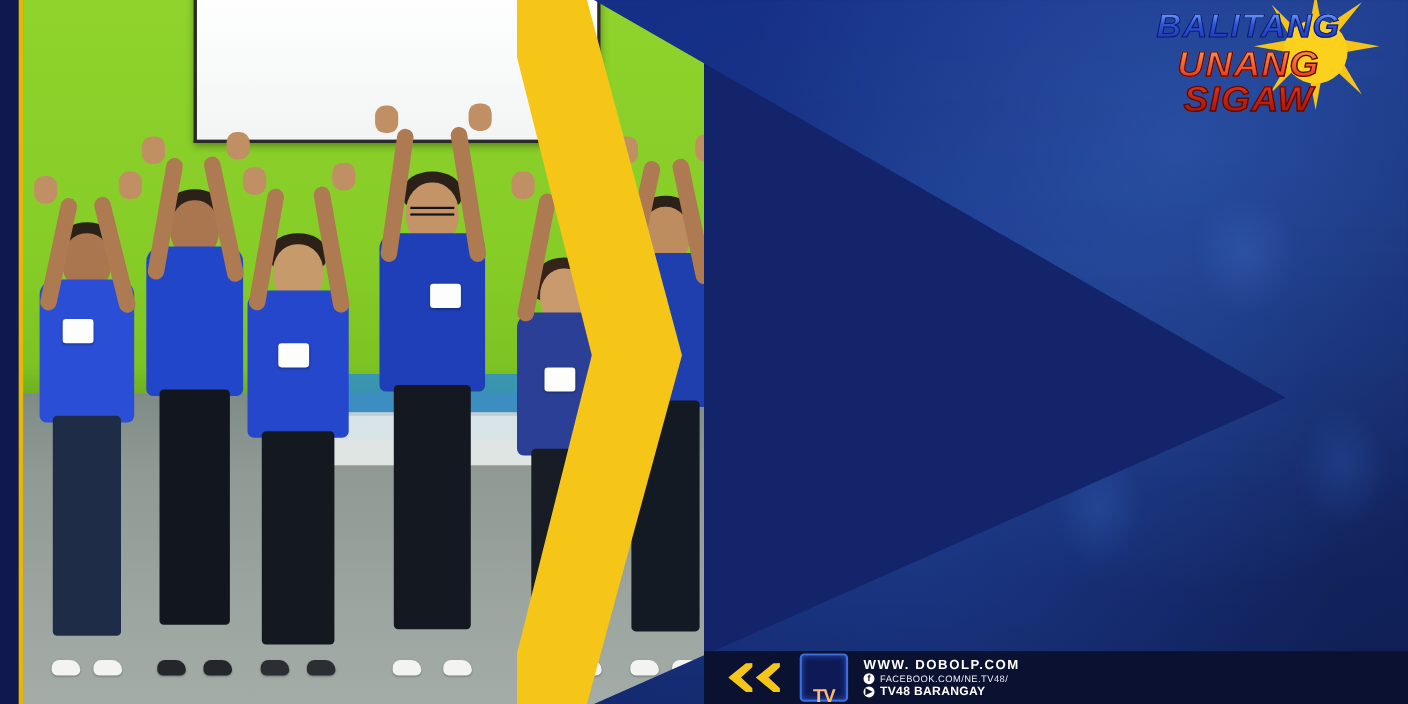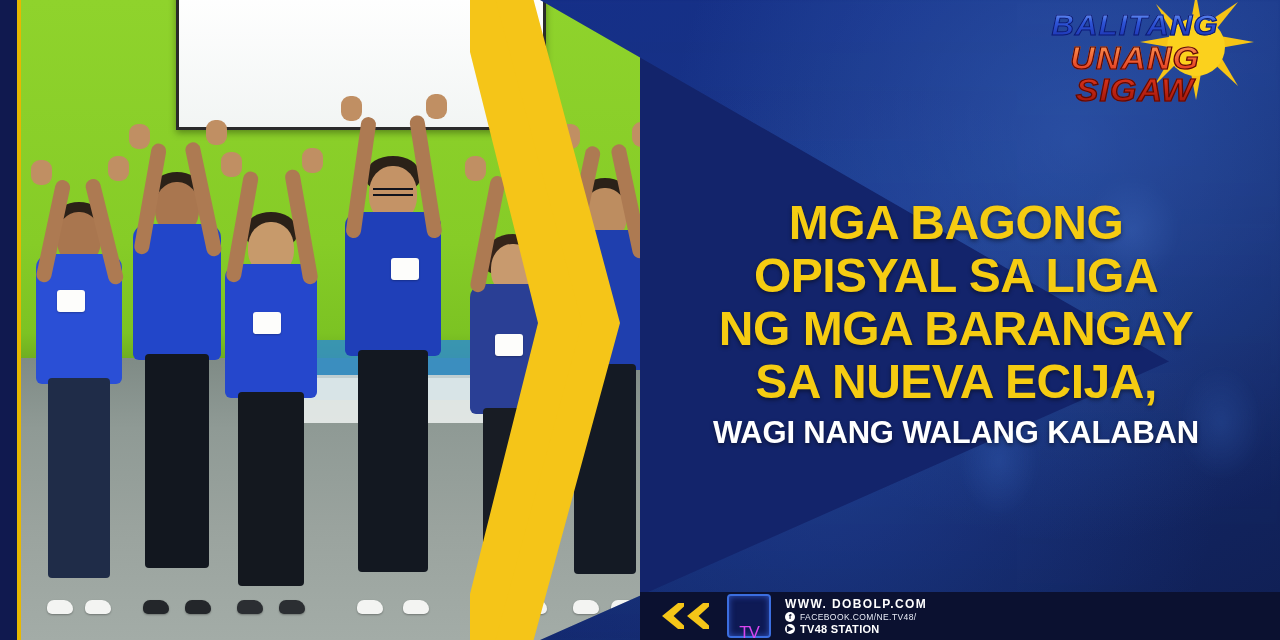--- a/index.html
+++ b/index.html
@@ -139,21 +139,21 @@
     position:absolute;left:640px;top:592px;width:640px;height:48px;
     background:#0b1130;z-index:8;display:flex;align-items:center;
   }
   .chev2{margin-left:22px;display:flex;gap:3px;}
   .tvlogo{
     margin-left:18px;width:44px;height:44px;background:#0e1a55;
     border:2px solid #3b6ee0;border-radius:4px;
     display:flex;flex-direction:column;align-items:center;justify-content:center;
     box-shadow:0 0 6px rgba(70,120,255,.6) inset;
   }
-  .tvlogo .tv{color:#d946ef;font-weight:normal;font-size:17px;line-height:15px;letter-spacing:-1px;margin-top:48px;}
+  .tvlogo .tv{color:#fdba74;font-weight:bold;font-size:17px;line-height:15px;letter-spacing:-1px;margin-top:48px;}
   .tvlogo .n48{color:#f3c91a;font-weight:bold;font-size:17px;line-height:16px;letter-spacing:-1px;}
   .flines{margin-left:14px;display:flex;flex-direction:column;justify-content:center;gap:1px;}
   .fl1{color:#ffffff;font-weight:bold;font-size:12px;letter-spacing:1.4px;text-align:right;}
   .frow{display:flex;align-items:center;gap:5px;}
   .fl2{color:#e8ecf6;font-size:8.5px;letter-spacing:.4px;}
   .fl3{color:#ffffff;font-weight:bold;font-size:11px;letter-spacing:.3px;}
   .sicon{width:10px;height:10px;border-radius:50%;background:#ffffff;display:flex;align-items:center;justify-content:center;flex:0 0 auto;}
   .sicon span{font-size:8px;color:#0b1130;font-weight:bold;line-height:8px;}
 </style>
 </head>
@@ -256,27 +256,20 @@
     <div class="ghostcrowd"></div>
   </div>
 
   <div class="chevron">
     <svg width="180" height="652" viewBox="0 0 180 652">
       <polygon points="28,0 115,329 28,652 0,652 0,600 68,329 0,58 0,0" fill="#f5c518"></polygon>
       <polygon points="62,0 150,329 62,652 24,652 112,329 24,0" fill="#f5c518"></polygon>
     </svg>
   </div>
 
-  <div class="headline">
-    <span class="hl">MGA BAGONG</span>
-    <span class="hl">OPISYAL SA LIGA</span>
-    <span class="hl">NG MGA BARANGAY</span>
-    <span class="hl">SA NUEVA ECIJA,</span>
-    <span class="subl">WAGI NANG WALANG KALABAN</span>
-  </div>
 
   <div class="logo">
     <svg class="sun" viewBox="0 0 120 112">
       <g fill="#f6c416">
         <polygon points="58,2 64,34 52,34"></polygon>
         <polygon points="100,10 76,40 70,30"></polygon>
         <polygon points="116,50 82,56 82,44"></polygon>
         <polygon points="100,94 72,68 80,60"></polygon>
         <polygon points="58,108 52,76 64,76"></polygon>
         <polygon points="16,94 42,68 36,60"></polygon>
@@ -314,18 +307,18 @@
       <div class="frow">
         <span class="sicon">
             <span>f</span>
           </span>
         <span class="fl2">FACEBOOK.COM/NE.TV48/</span>
       </div>
       <div class="frow">
         <span class="sicon">
             <span>▶</span>
           </span>
-        <span class="fl3">TV48 STATION</span>
+        <span class="fl3">TV48 BARANGAY</span>
       </div>
     </div>
   </div>
 
 </div>
 
 </body></html>

